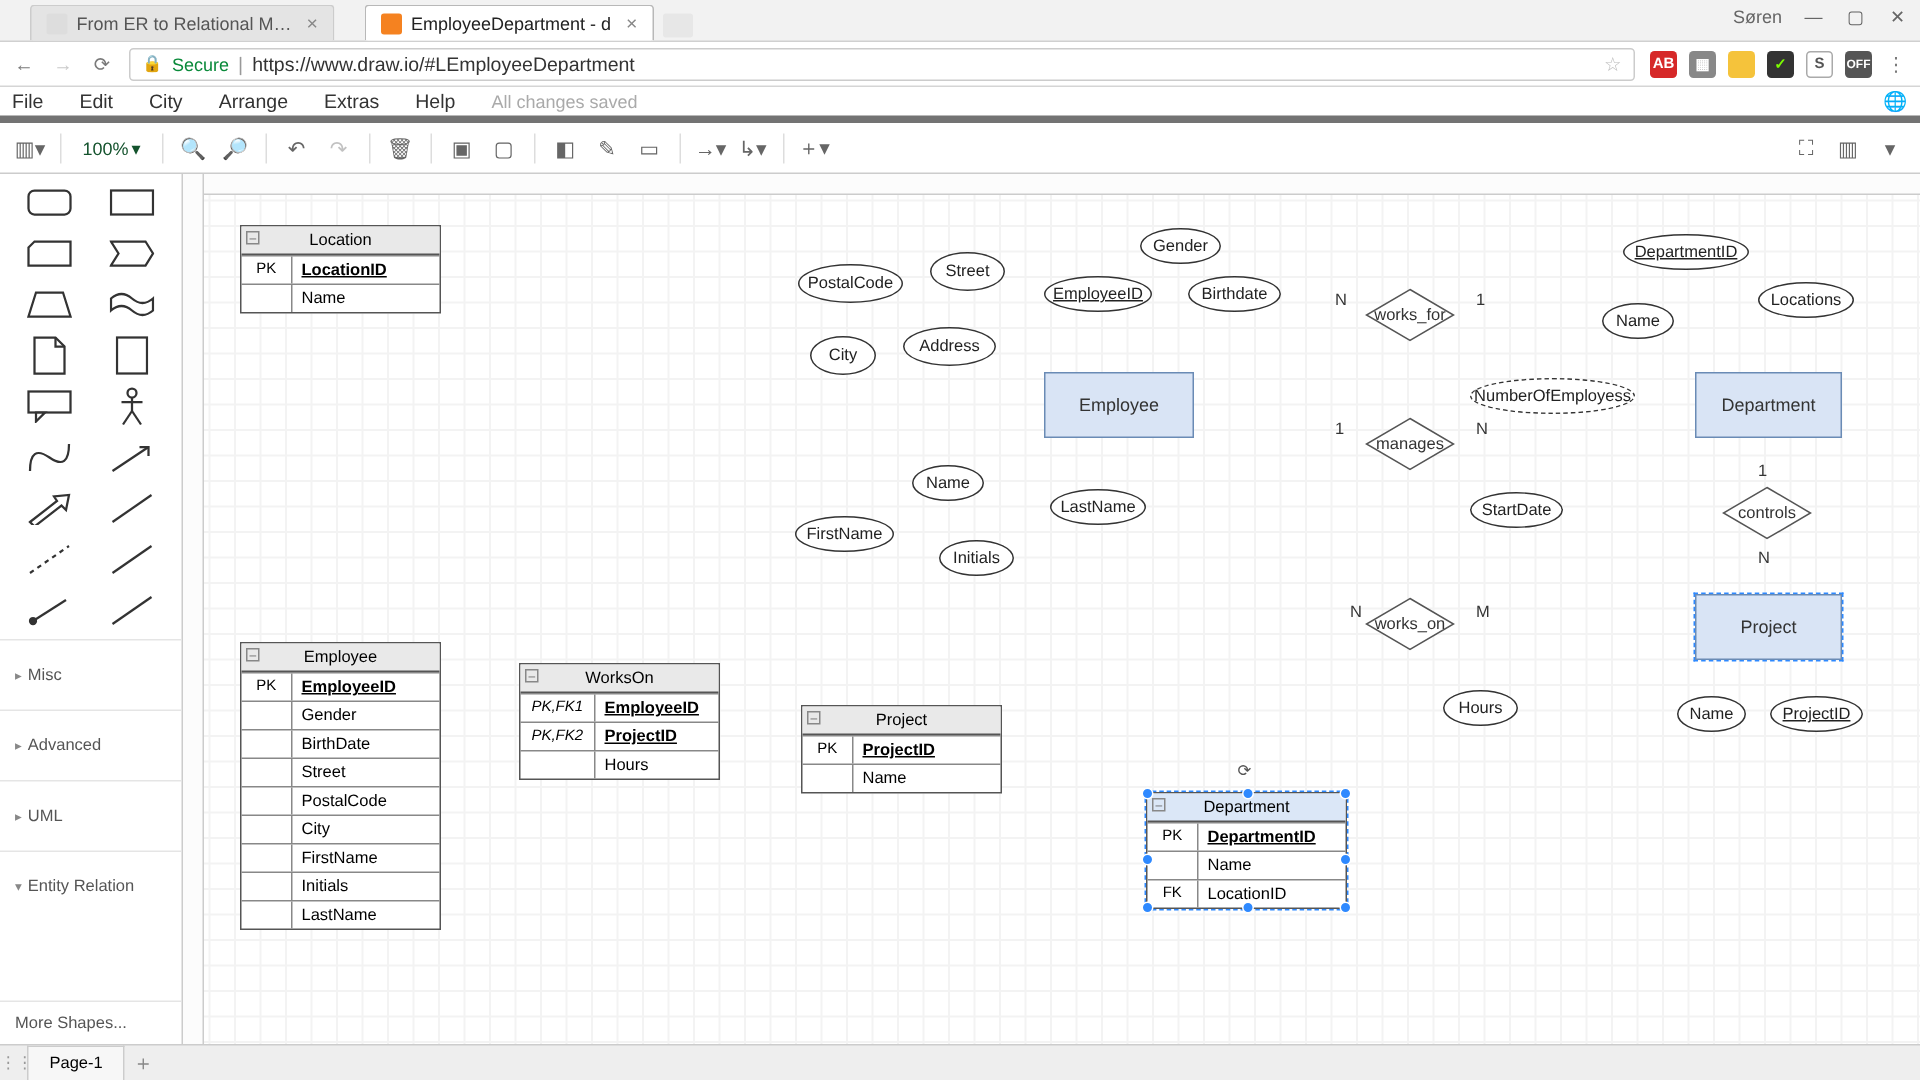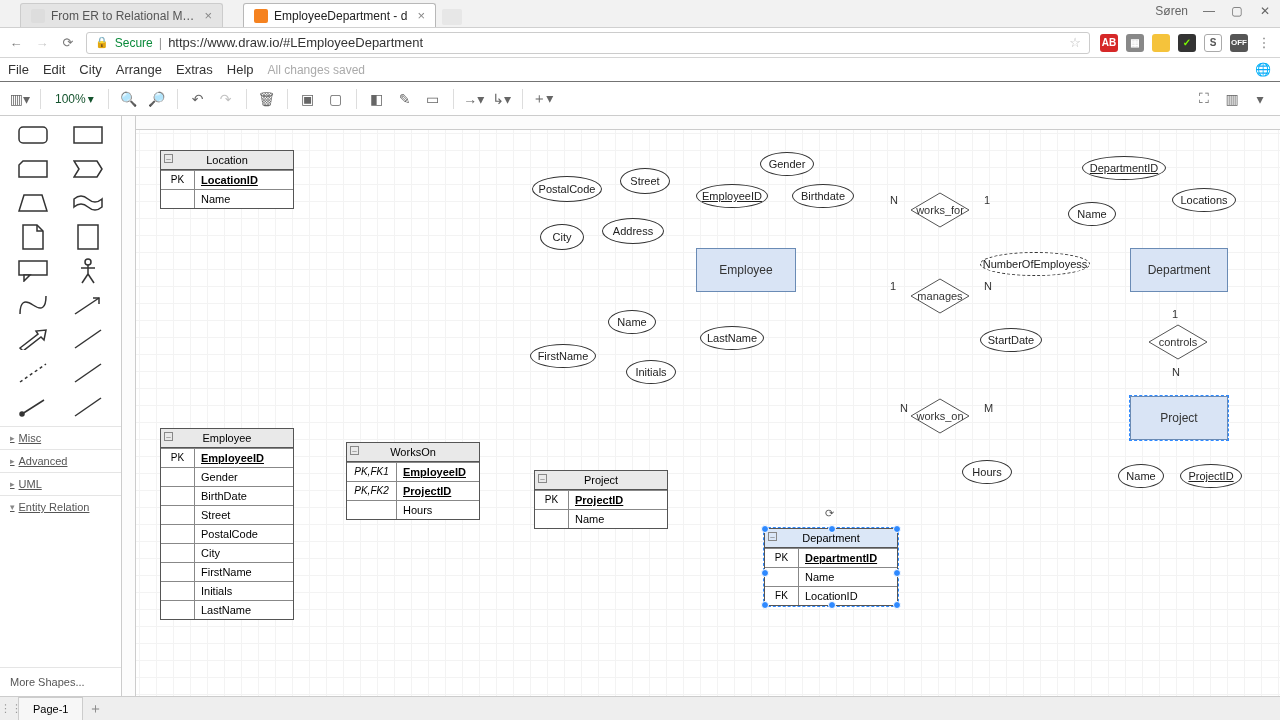--- a/index.html
+++ b/index.html
@@ -17,38 +17,38 @@
 .win-btn{width:14px;text-align:center;}
 
 .addr-bar{height:30px;background:#fff;border-bottom:1px solid #d5d5d5;display:flex;align-items:center;padding:0 8px;gap:10px;font-size:13px;color:#555;}
 .nav-ico{width:16px;height:16px;color:#7a7a7a;display:flex;align-items:center;justify-content:center;}
 .url-box{flex:1;display:flex;align-items:center;gap:6px;height:22px;border:1px solid #ccc;border-radius:3px;padding:0 8px;color:#333;}
 .secure{color:#0a8a3a;font-size:12px;}
 .ext-icons{display:flex;gap:8px;align-items:center;}
 .ext{width:18px;height:18px;border-radius:3px;display:flex;align-items:center;justify-content:center;font-size:10px;font-weight:bold;}
 
 
-.menubar{height:24px;background:#fff;display:flex;align-items:center;padding:0 8px;gap:14px;font-size:13px;color:#333;border-bottom:1px solid #737373;}
+.menubar{height:24px;background:#fff;display:flex;align-items:center;padding:0 8px;gap:24px;font-size:13px;color:#333;border-bottom:5px solid #737373;}
 .menubar .status{color:#aaa;font-size:12px;}
 .globe{margin-left:auto;color:#aaa;}
 
 
 .toolbar{height:34px;background:#fff;border-bottom:1px solid #ccc;display:flex;align-items:center;padding:0 8px;gap:4px;position:relative;}
 .tbtn{width:24px;height:24px;display:flex;align-items:center;justify-content:center;color:#666;font-size:14px;}
 .zoom{font-size:12px;color:#14532d;padding:0 6px;display:flex;align-items:center;gap:2px;}
 .tsep{width:1px;height:20px;background:#ddd;margin:0 4px;}
 .toolbar-right{position:absolute;right:8px;display:flex;gap:4px;}
 
 
 .workspace{position:absolute;top:116px;bottom:24px;left:0;right:0;display:flex;}
 .sidebar{width:122px;background:#fff;border-right:1px solid #ccc;display:flex;flex-direction:column;overflow:hidden;}
 .shape-grid{display:grid;grid-template-columns:1fr 1fr;gap:8px;padding:6px 10px;}
 .shape-cell{height:26px;display:flex;align-items:center;justify-content:center;}
 .shape-cell svg{stroke:#333;stroke-width:1.5;fill:none;}
-.side-sec{font-size:11px;color:#555;padding:5px 10px;border-top:1px solid #e5e5e5;display:flex;align-items:center;gap:4px;text-decoration:underline;}
+.side-sec{font-size:11px;color:#555;padding:17px 10px;border-top:1px solid #e5e5e5;display:flex;align-items:center;gap:4px;}
 .side-sec::before{content:"▸";font-size:9px;color:#888;}
 .side-sec.open::before{content:"▾";}
 .er-shapes{padding:4px 10px;display:grid;grid-template-columns:1fr 1fr;gap:8px;}
 .er-shapes div{height:24px;border:1px solid #555;font-size:9px;display:flex;align-items:center;justify-content:center;}
 .more-shapes{margin-top:auto;font-size:11px;color:#555;padding:8px 10px;border-top:1px solid #e5e5e5;}
 
 
 .canvas{flex:1;position:relative;background:#fff;overflow:hidden;}
 .grid{position:absolute;inset:0;background-image:linear-gradient(#f3f3f3 1px,transparent 1px),linear-gradient(90deg,#f3f3f3 1px,transparent 1px);background-size:17px 17px;}
 .ruler-h{position:absolute;top:0;left:14px;right:0;height:14px;background:#fcfcfc;border-bottom:1px solid #ccc;z-index:2;}

